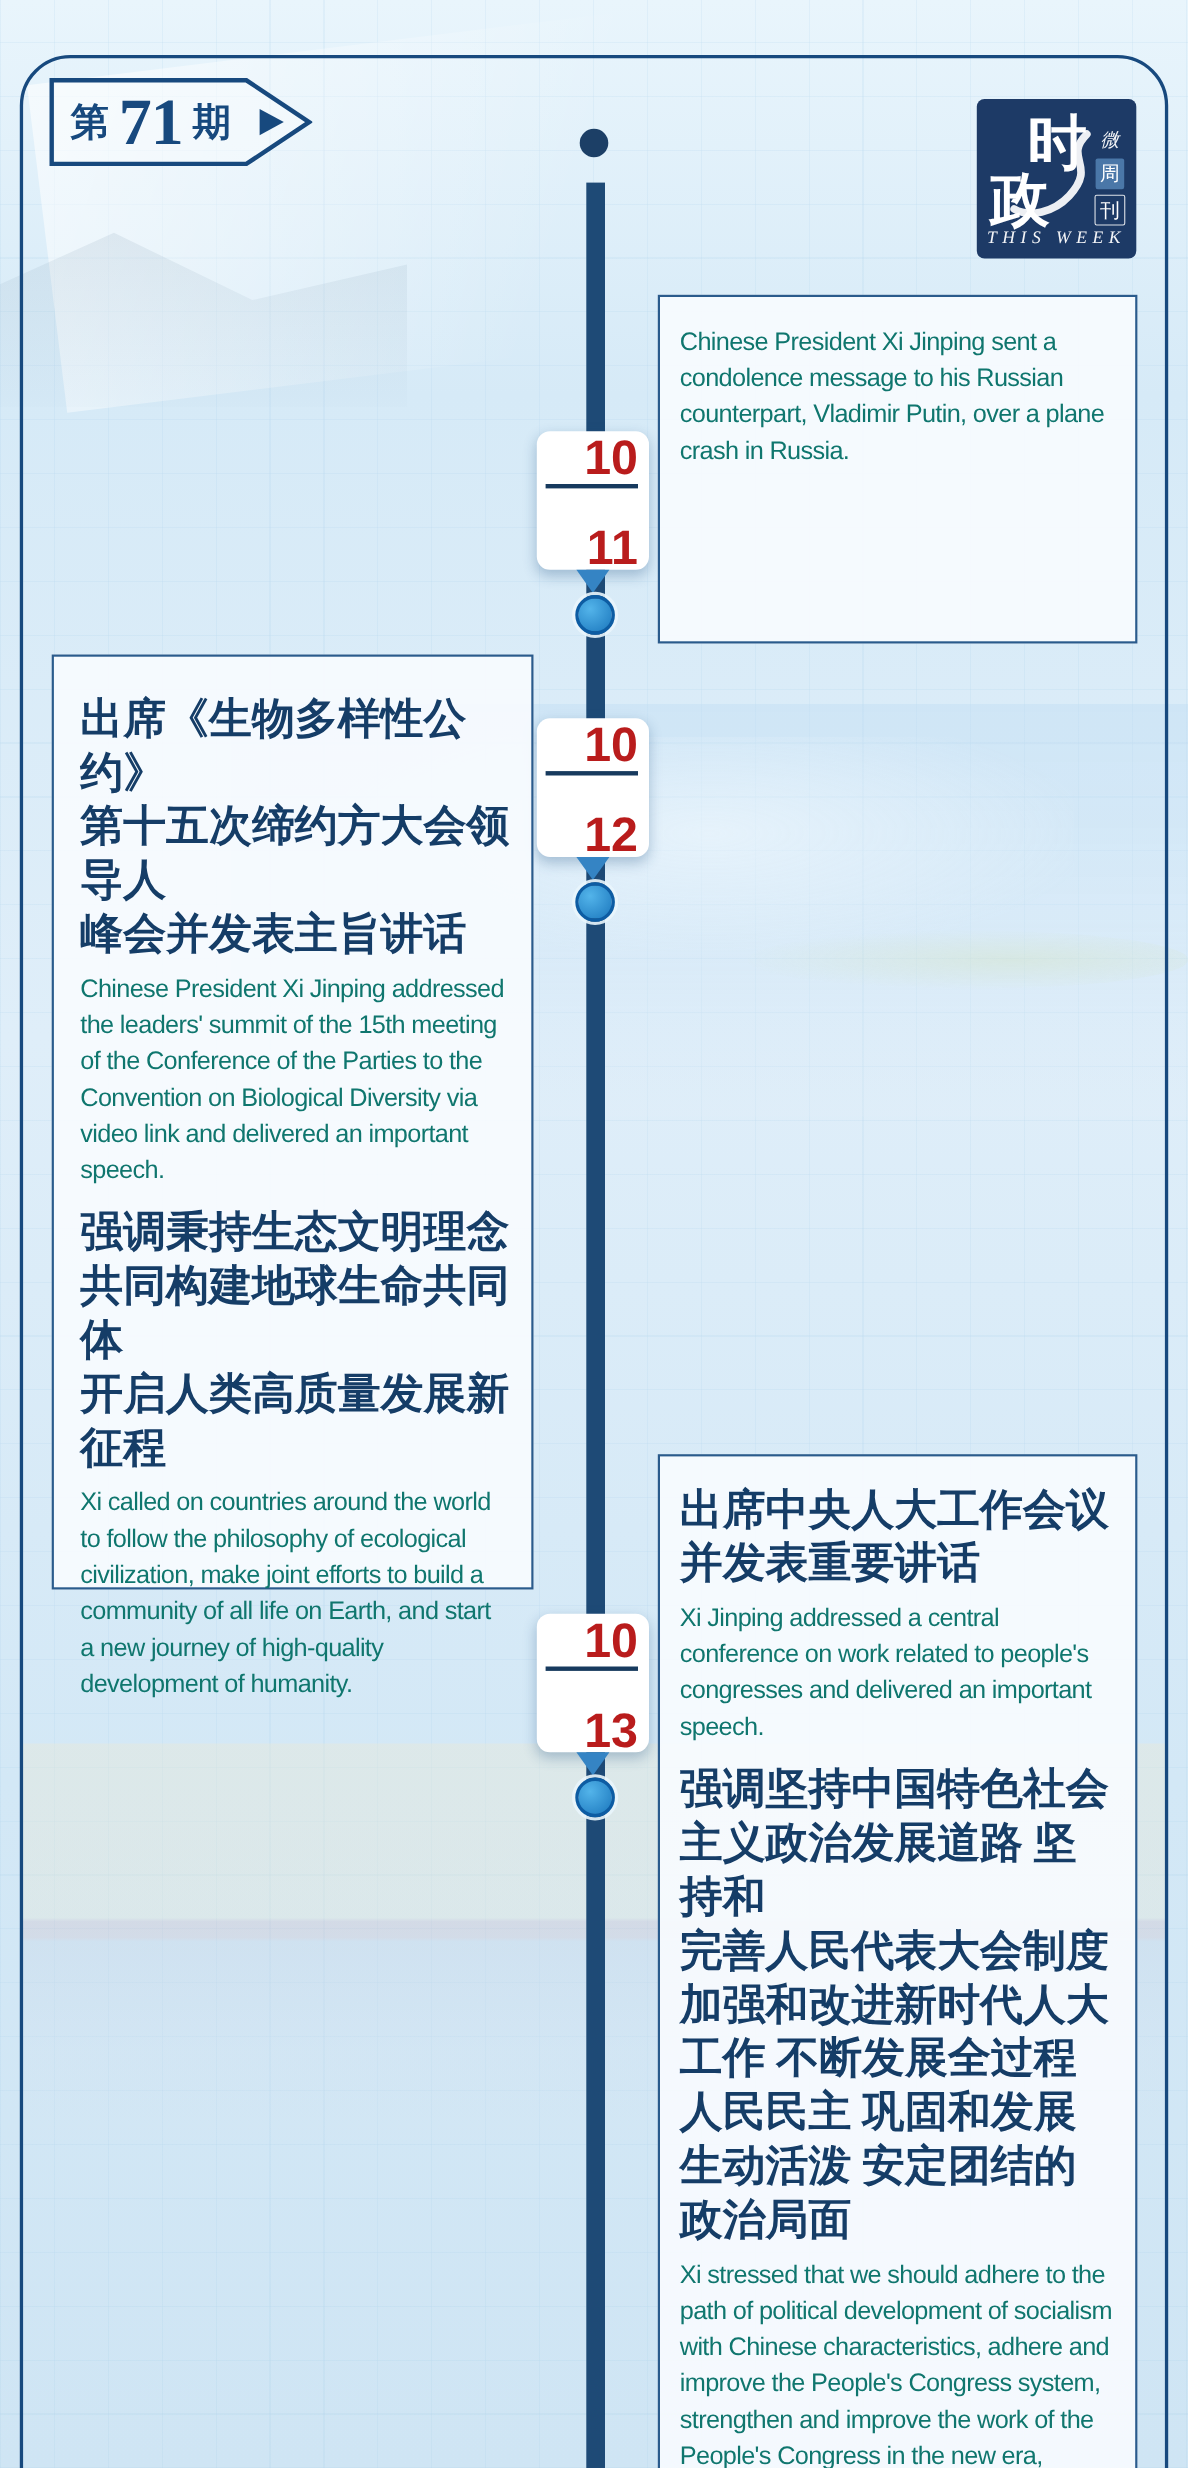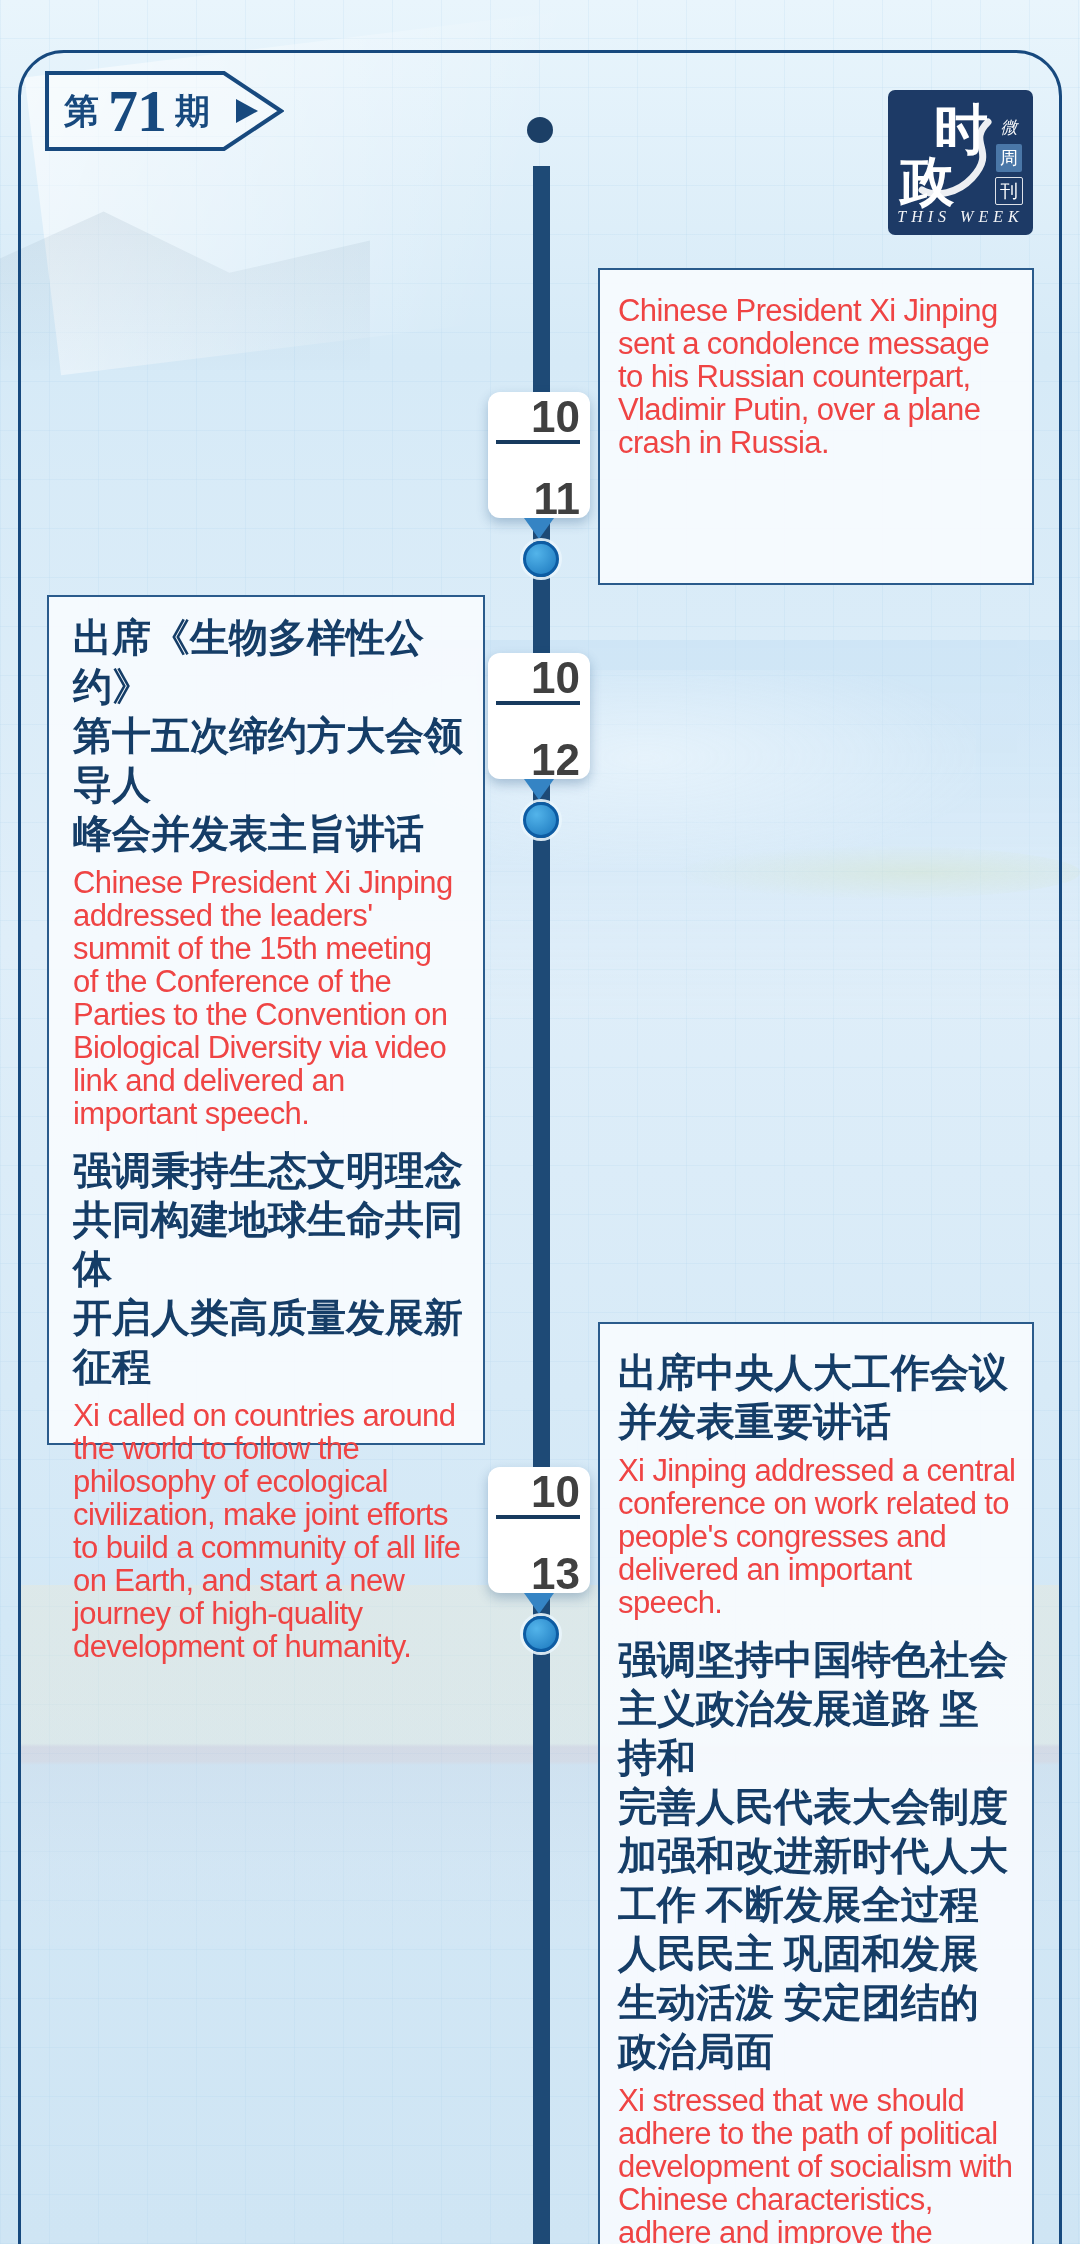--- a/index.html
+++ b/index.html
@@ -81,21 +81,21 @@
   }
   
   .timeline-line{position:absolute;left:533px;top:166px;width:17px;height:2078px;background:#1e4a76;z-index:3;}
   .timeline-start-dot{position:absolute;left:527px;top:117px;width:26px;height:26px;border-radius:50%;background:#1c3f66;z-index:3;}
   
   .date-marker{position:absolute;left:488px;width:102px;z-index:4;}
   .dm-box{
     width:102px;height:126px;border-radius:12px;overflow:hidden;
     background:#fff;box-shadow:0 5px 12px rgba(25,75,125,.30);
   }
-  .dm-nums{padding:3px 10px 12px 0;text-align:right;color:#404040;font-weight:bold;}
+  .dm-nums{padding:3px 10px 12px 0;text-align:right;color:#b91c1c;font-weight:bold;}
   .dm-month{font-size:44px;line-height:44px;border-bottom:4px solid #173a5e;margin-left:8px;padding-bottom:1px;}
   .dm-day{font-size:44px;line-height:44px;padding-top:1px;margin-top:32px;}
   .dm-week{
     height:35px;line-height:35px;text-align:right;padding-right:14px;
     color:#fff;font-size:27px;font-weight:bold;
     background:linear-gradient(125deg,#85c5e9 0%,#4f9dd2 45%,#2a79ba 100%);
   }
   .dm-pointer{
     width:0;height:0;margin:0 auto;
     border-left:15px solid transparent;border-right:15px solid transparent;
@@ -106,30 +106,30 @@
     background:radial-gradient(circle at 35% 32%,#53b4ea,#1b77bd);
     border:3px solid #0d5ca3;box-shadow:0 0 0 3px rgba(233,245,252,.9);
   }
   
   .news-card{
     position:absolute;z-index:5;box-sizing:border-box;
     border:2px solid #2a5b8c;background:rgba(247,251,254,.92);
     padding:24px 16px 18px 18px;
   }
   .card-1{left:598px;top:268px;width:436px;height:317px;}
-  .card-2{left:47px;top:595px;width:438px;height:850px;padding-top:16px;padding-left:24px;padding-right:20px;}
+  .card-2{left:47px;top:595px;width:438px;height:850px;padding-top:32px;padding-left:24px;padding-right:20px;}
   .card-3{left:598px;top:1322px;width:436px;height:980px;}
   .zh-headline{
     font-family:"Liberation Serif",serif;font-weight:bold;
     font-size:39px;line-height:49px;color:#153d67;
     white-space:pre-line;margin:0 0 8px 0;
   }
   .en-body{
-    font-size:31px;line-height:33px;letter-spacing:-0.6px;
-    color:#ef4444;margin:0 0 16px 0;
+    font-size:23px;line-height:33px;letter-spacing:-0.6px;
+    color:#0f766e;margin:0 0 16px 0;
   }
   .en-body:last-child{margin-bottom:0;}
 </style>
 </head>
 <body>
 
 <div class="grid-overlay"></div>
 <div class="streak-top"></div>
 <div class="photo-top"></div>
 <div class="photo-mid">

